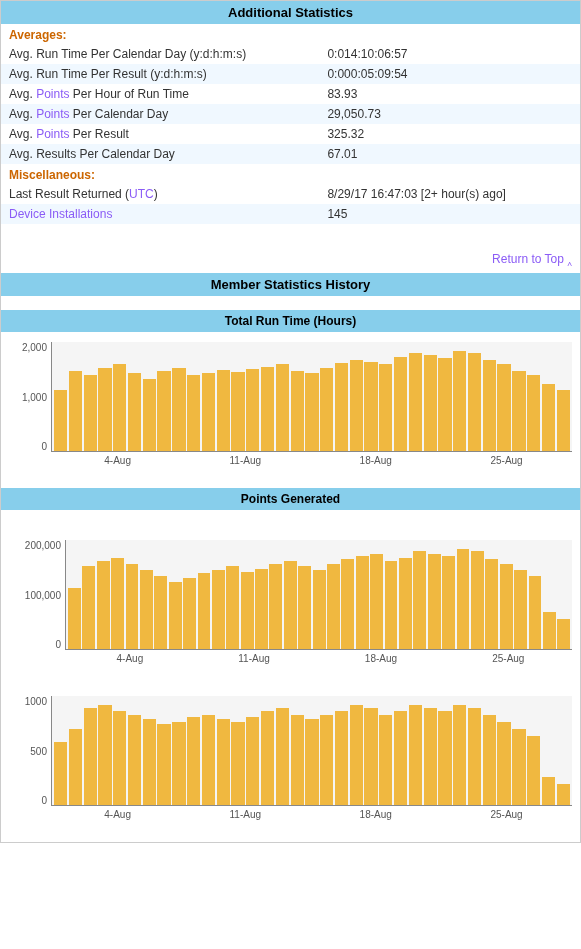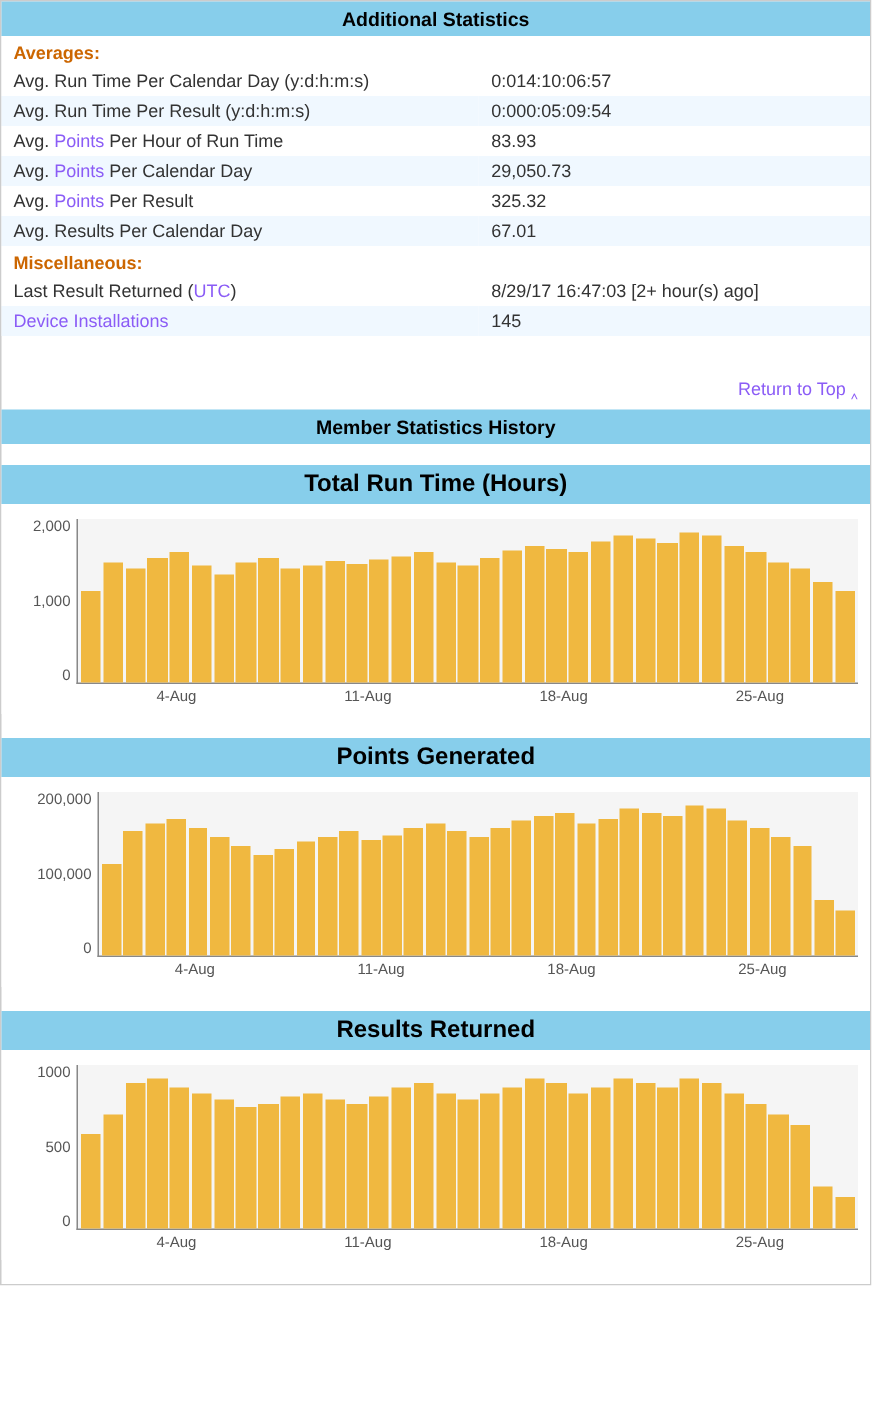--- a/index.html
+++ b/index.html
@@ -50,21 +50,21 @@
 
     .chart-section {
       margin-bottom: 16px;
     }
 
     .chart-title {
       background: #87CEEB;
       text-align: center;
       font-weight: bold;
       padding: 4px 8px;
-      font-size: 16px;
+      font-size: 12px;
       color: #000;
     }
 
     .chart-container {
       padding: 10px 8px 6px 8px;
       background: #fff;
     }
 
     .records-nav {
       padding: 6px 8px;
@@ -193,21 +193,21 @@
         <span>11-Aug</span>
         <span>18-Aug</span>
         <span>25-Aug</span>
       </div>
     </div>
   </div>
 
   <div class="chart-section">
     <div class="chart-title">Points Generated</div>
     <div class="chart-container">
-      <div style="display:flex; align-items:stretch;">
+      <div style="display:flex; align-items:stretch;margin-top:20px;">
         <div style="display:flex; flex-direction:column; justify-content:space-between; text-align:right; font-size:10px; color:#555; padding-right:4px; min-width:56px;">
           <span>200,000</span>
           <span>100,000</span>
           <span>0</span>
         </div>
         <div style="flex:1; position:relative;">
           <div style="height:110px; background:#f5f5f5; border-left:1px solid #888; border-bottom:1px solid #888; display:flex; align-items:flex-end; padding:4px 2px 0 2px; gap:1.5px;" id="bars2">
           <div style="background: rgb(240, 184, 64); flex: 1 1 0%; min-width: 2px; height: 61px;"></div>
               <div style="background: rgb(240, 184, 64); flex: 1 1 0%; min-width: 2px; height: 83px;"></div>
               <div style="background: rgb(240, 184, 64); flex: 1 1 0%; min-width: 2px; height: 88px;"></div>
@@ -249,21 +249,20 @@
       <div style="display:flex; justify-content:space-around; font-size:10px; color:#555; padding-top:3px; margin-left:60px;">
         <span>4-Aug</span>
         <span>11-Aug</span>
         <span>18-Aug</span>
         <span>25-Aug</span>
       </div>
     </div>
   </div>
 
   <div class="chart-section">
-    <div class="chart-title">Results Returned</div>
     <div class="chart-container">
       <div style="display:flex; align-items:stretch;">
         <div style="display:flex; flex-direction:column; justify-content:space-between; text-align:right; font-size:10px; color:#555; padding-right:4px; min-width:42px;">
           <span>1000</span>
           <span>500</span>
           <span>0</span>
         </div>
         <div style="flex:1; position:relative;">
           <div style="height:110px; background:#f5f5f5; border-left:1px solid #888; border-bottom:1px solid #888; display:flex; align-items:flex-end; padding:4px 2px 0 2px; gap:1.5px;" id="bars3">
           <div style="background: rgb(240, 184, 64); flex: 1 1 0%; min-width: 2px; height: 63px;"></div>

